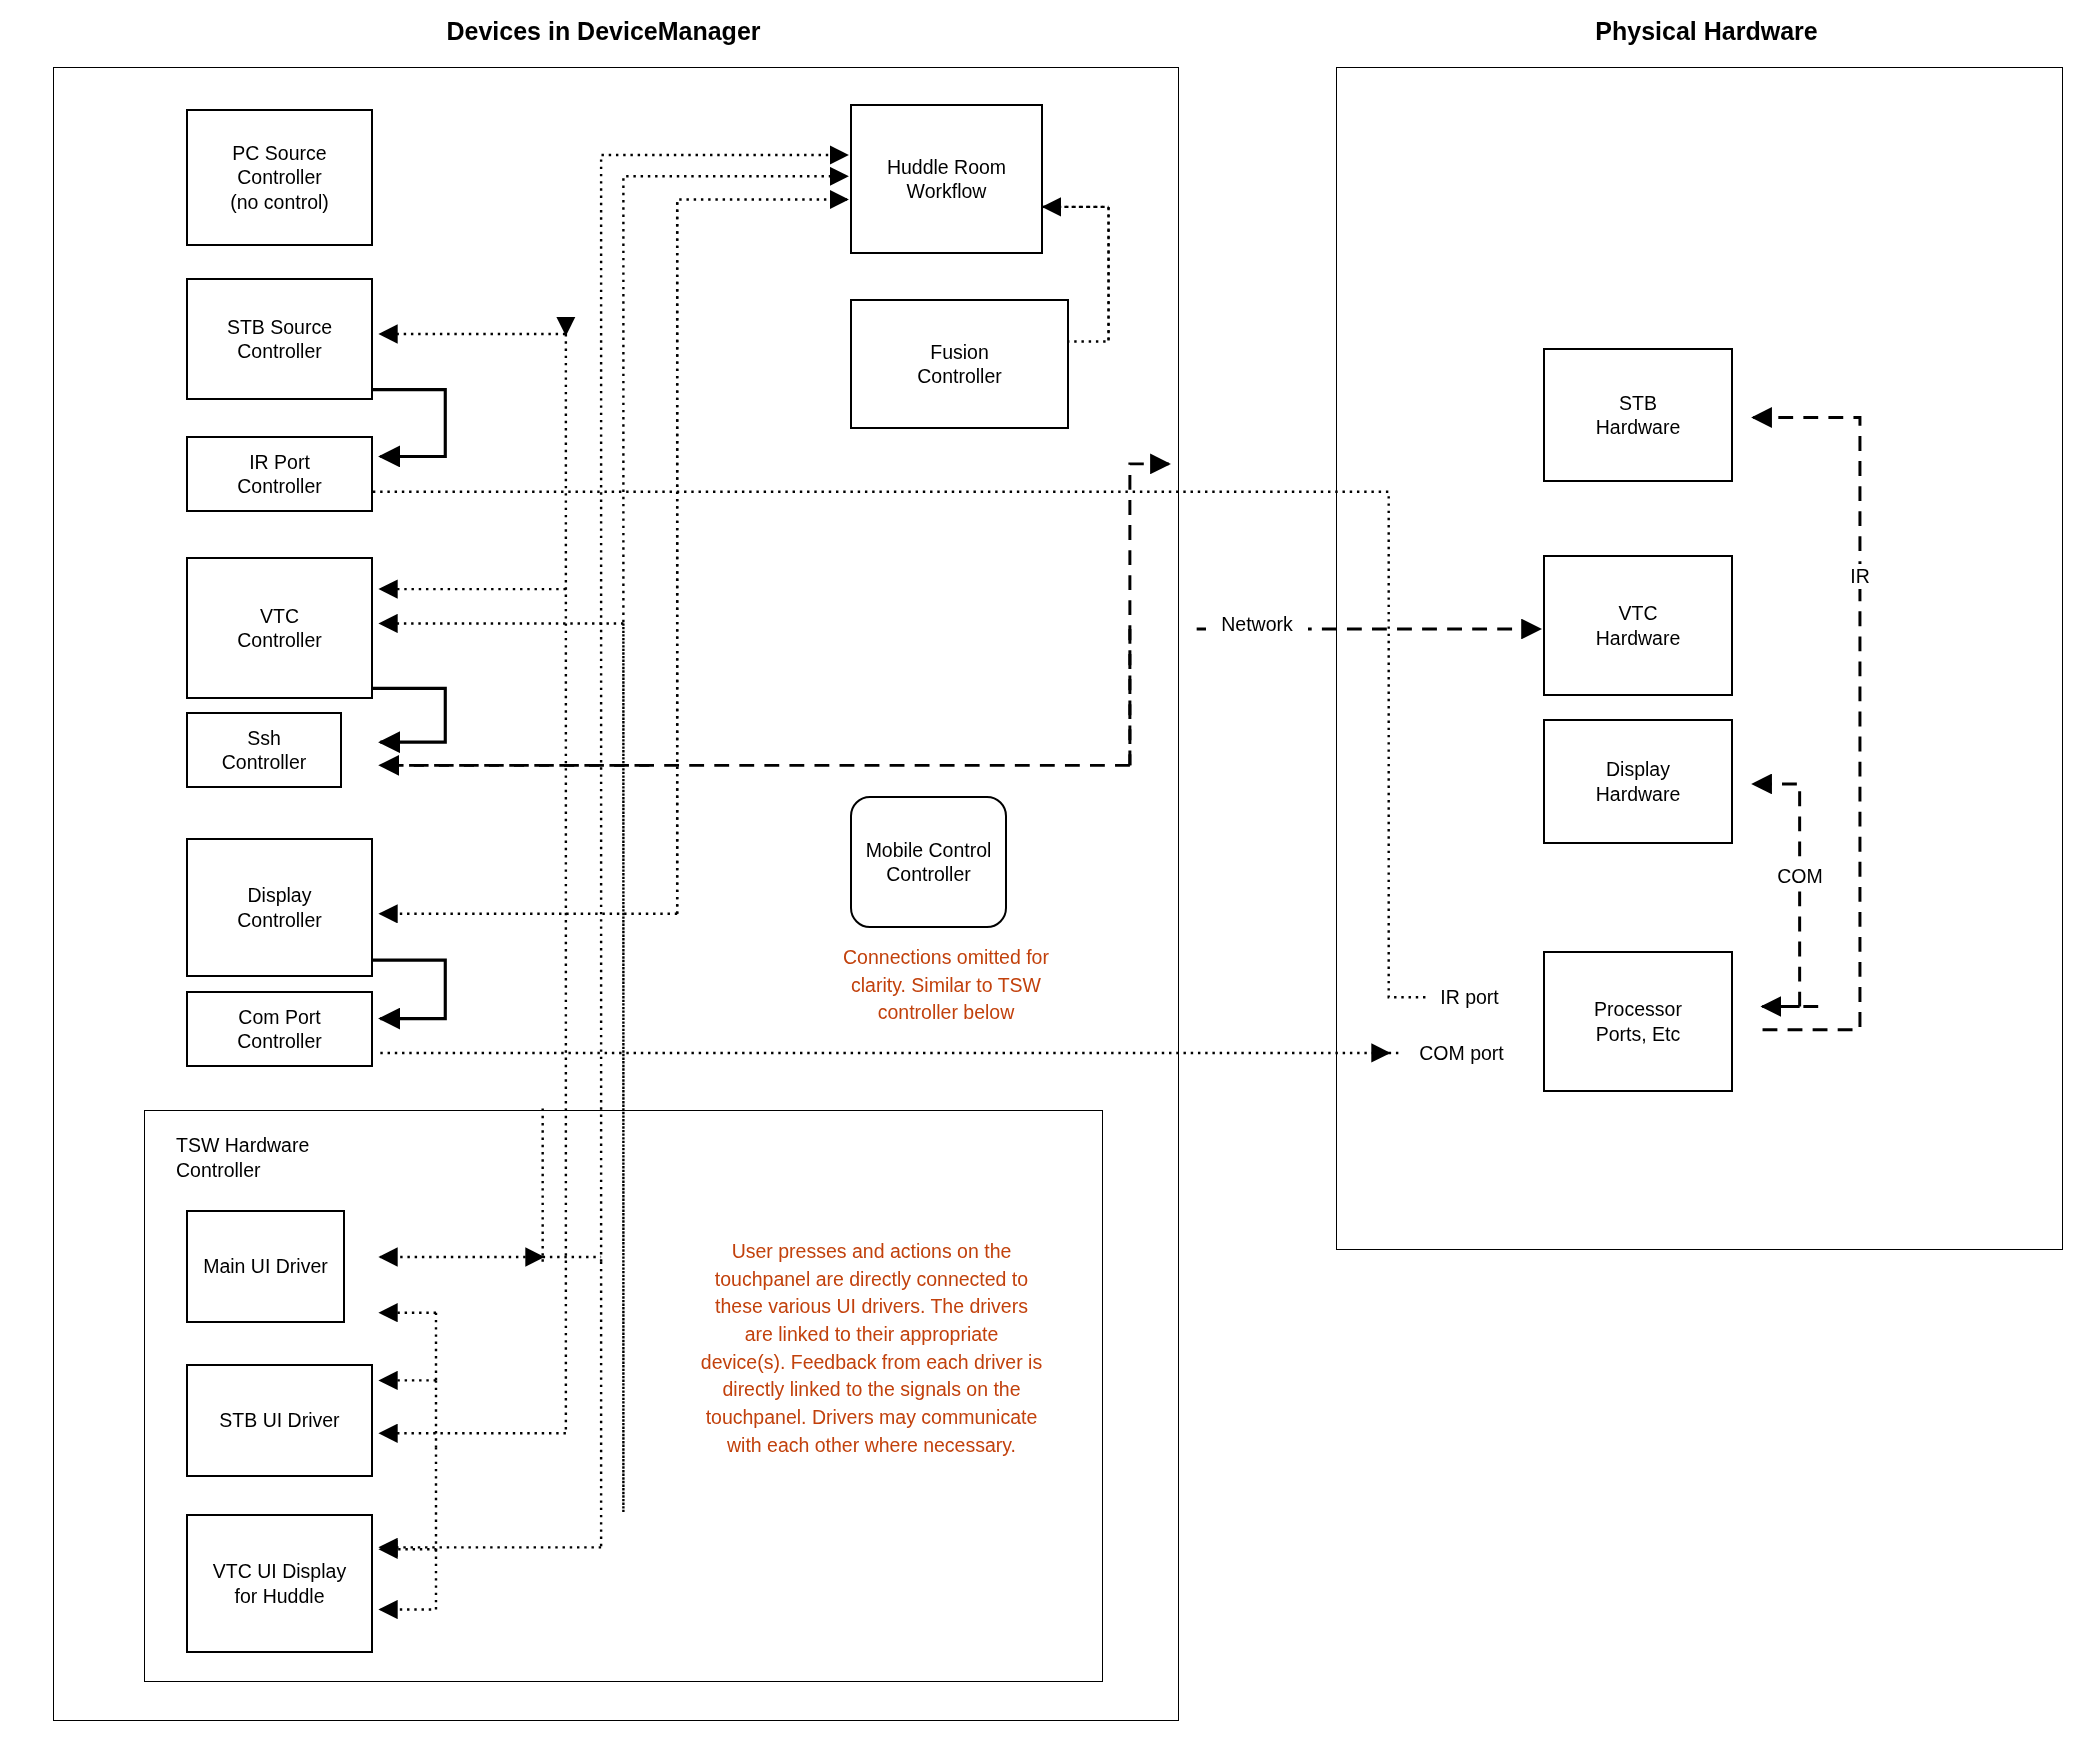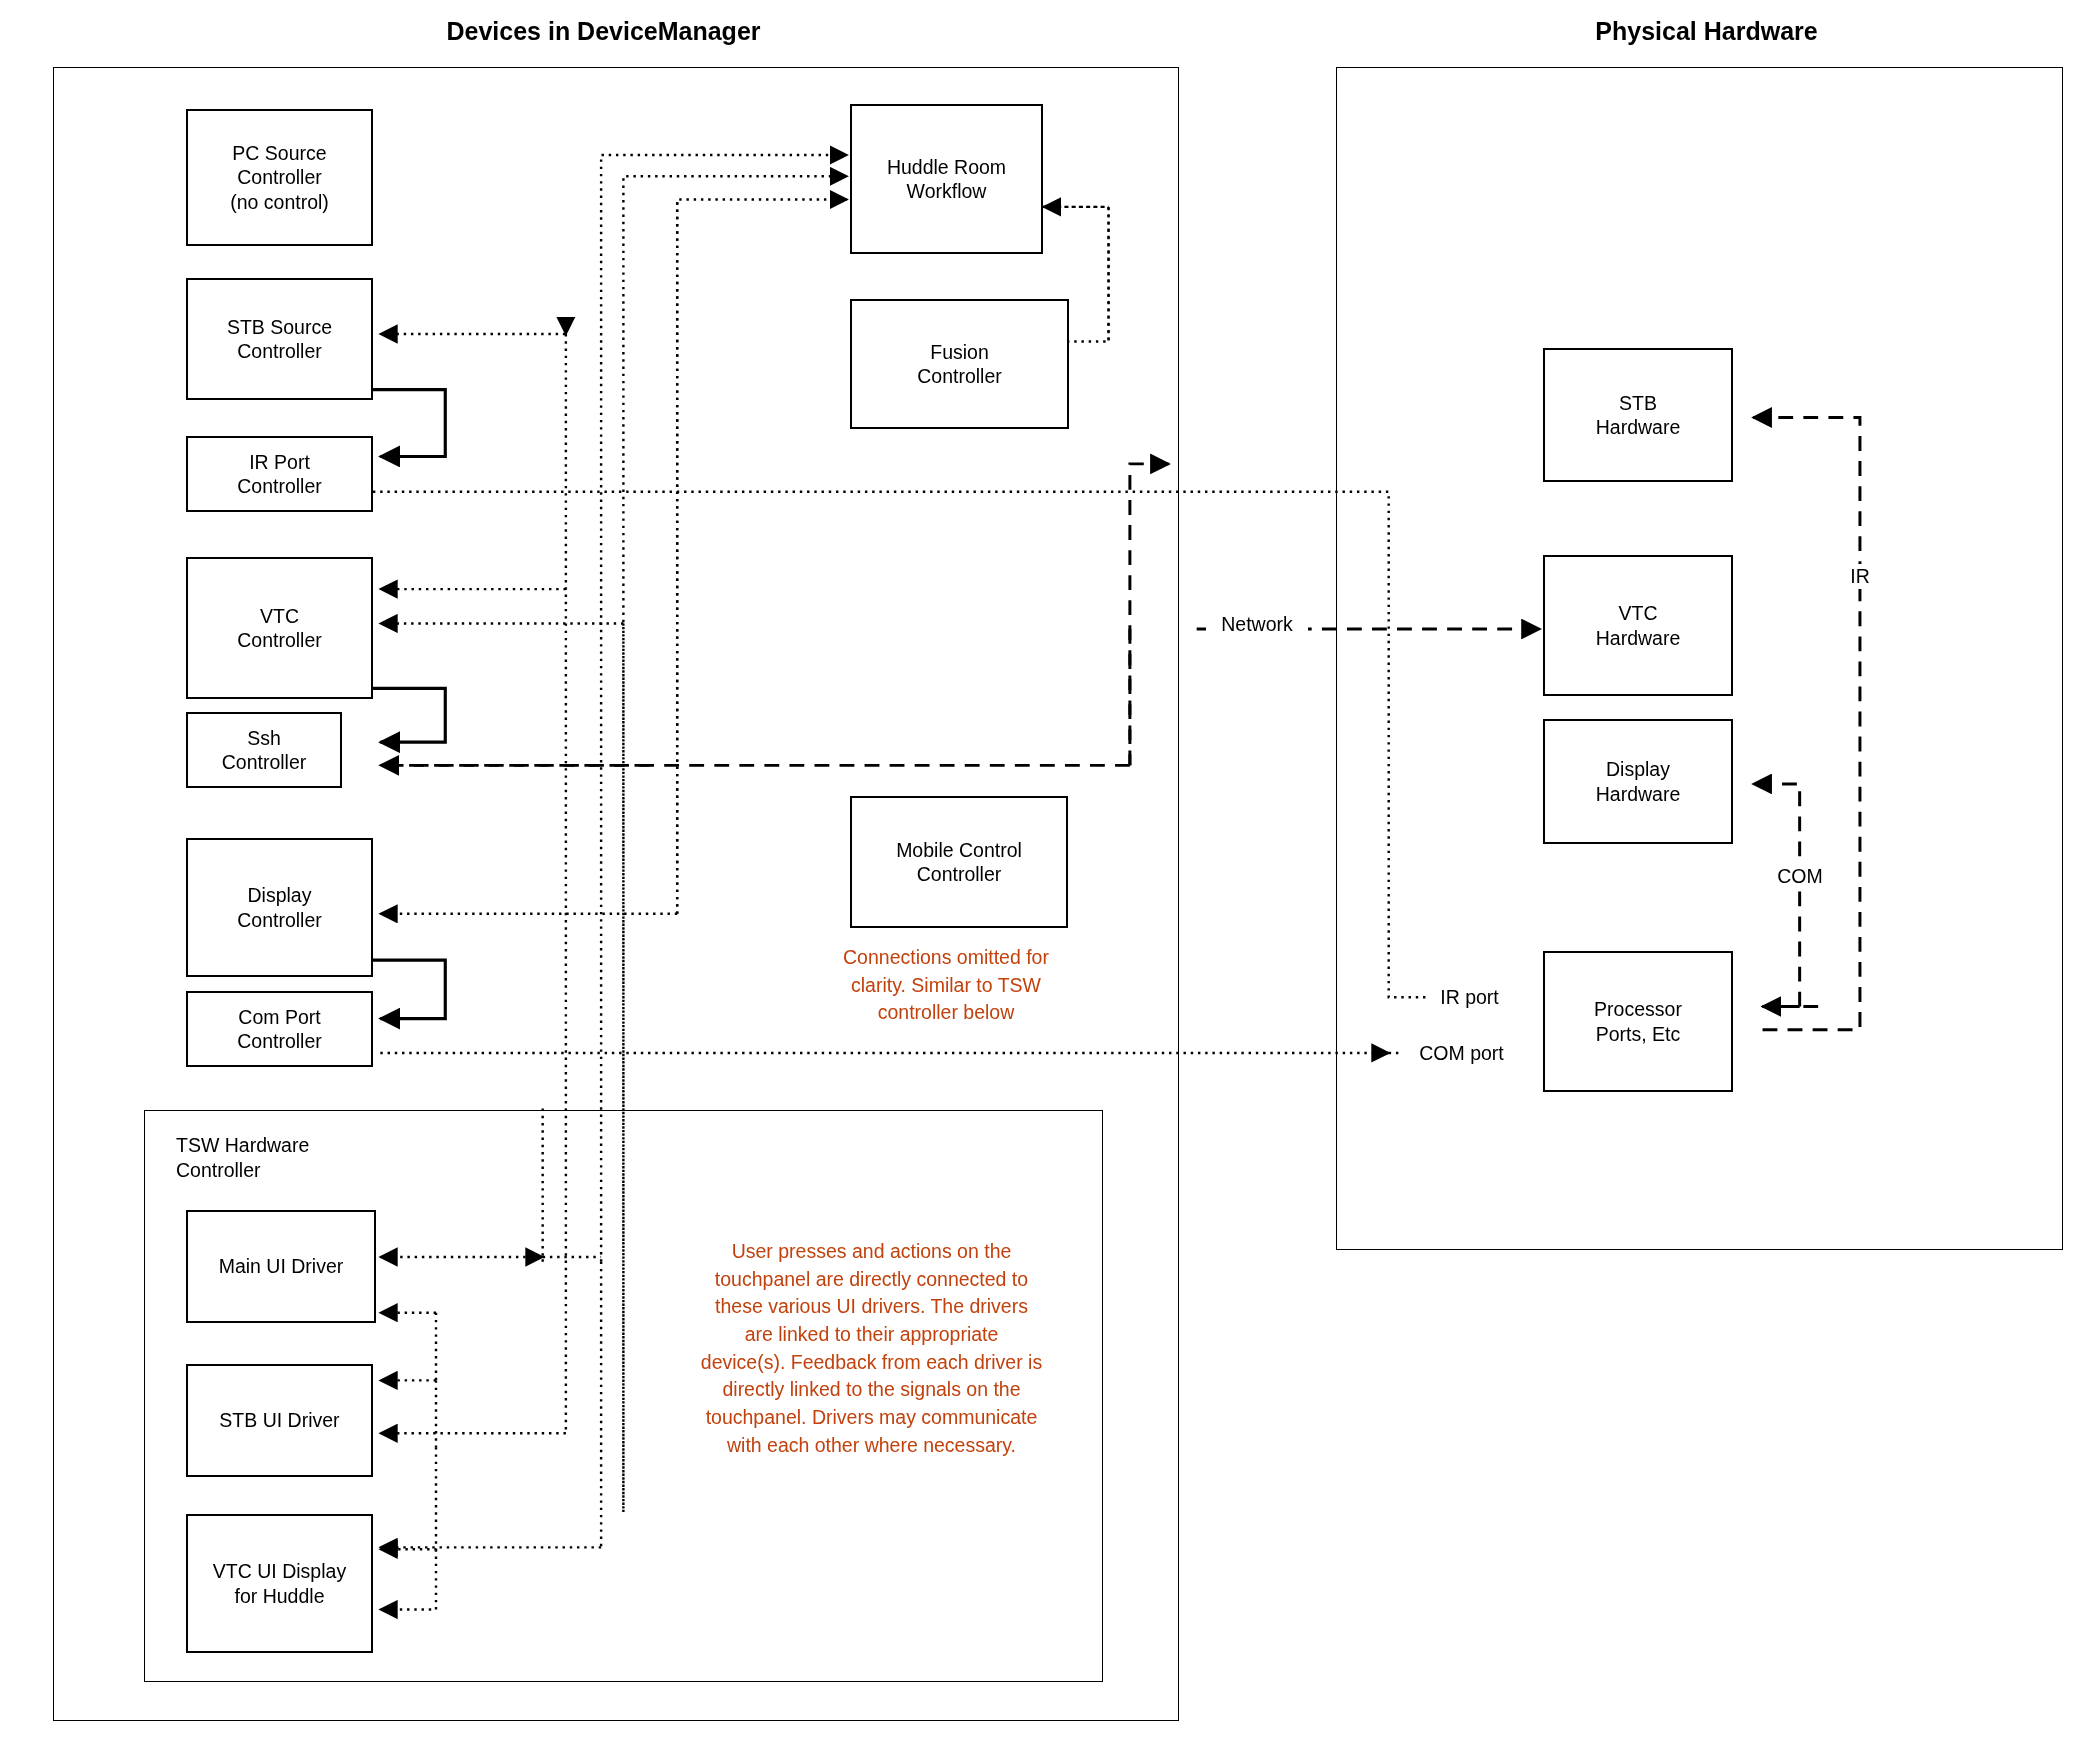--- a/index.html
+++ b/index.html
@@ -223,33 +223,33 @@
   <div class="box" style="left:850px; top:104px; width:193px; height:150px;">
     <span style="white-space:pre-line;">Huddle Room
 Workflow</span>
   </div>
 
   <div class="box" style="left:850px; top:299px; width:219px; height:130px;">
     <span style="white-space:pre-line;">Fusion
 Controller</span>
   </div>
 
-  <div class="box" style="left:850px; top:796px; width:218px; height:132px;">
+  <div class="box" style="left:850px; top:796px; width:157px; height:132px;border-radius:20px;">
     <span style="white-space:pre-line;">Mobile Control
 Controller</span>
   </div>
 
   <div class="note" style="left:816px; top:944px; width:260px;">Connections omitted for clarity. Similar to TSW controller below</div>
 
   <div class="subpanel" style="left:144px; top:1110px; width:959px; height:572px;"></div>
 
   <div class="label left" style="left:176px; top:1133px; width:213px; white-space:pre-line; background:transparent;">TSW Hardware
 Controller</div>
 
-  <div class="box" style="left:186px; top:1210px; width:190px; height:113px;">
+  <div class="box" style="left:186px; top:1210px; width:159px; height:113px;">
     <span style="white-space:pre-line;">Main UI Driver</span>
   </div>
 
   <div class="box" style="left:186px; top:1364px; width:187px; height:113px;">
     <span style="white-space:pre-line;">STB UI Driver</span>
   </div>
 
   <div class="box" style="left:186px; top:1514px; width:187px; height:139px;">
     <span style="white-space:pre-line;">VTC UI Display
 for Huddle</span>

